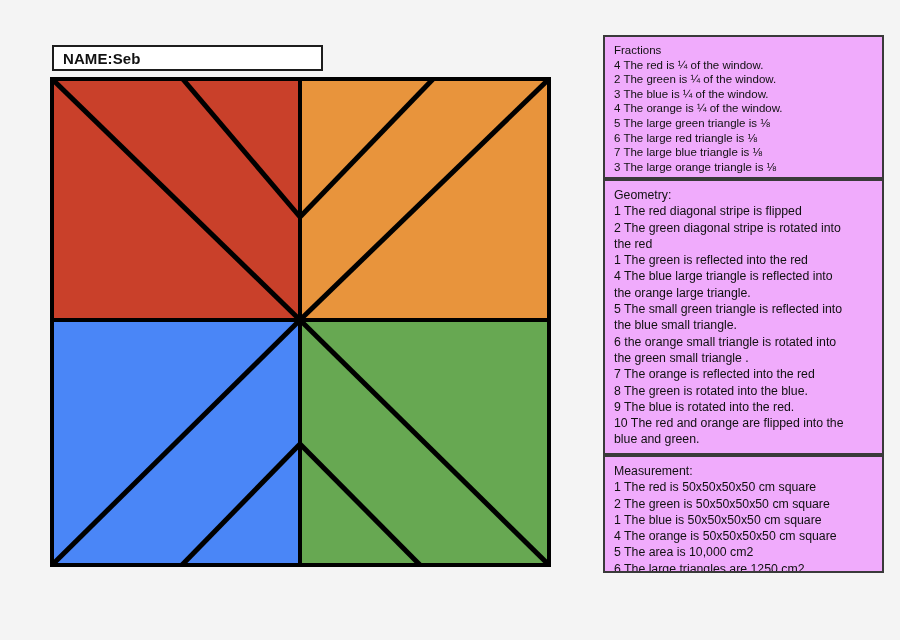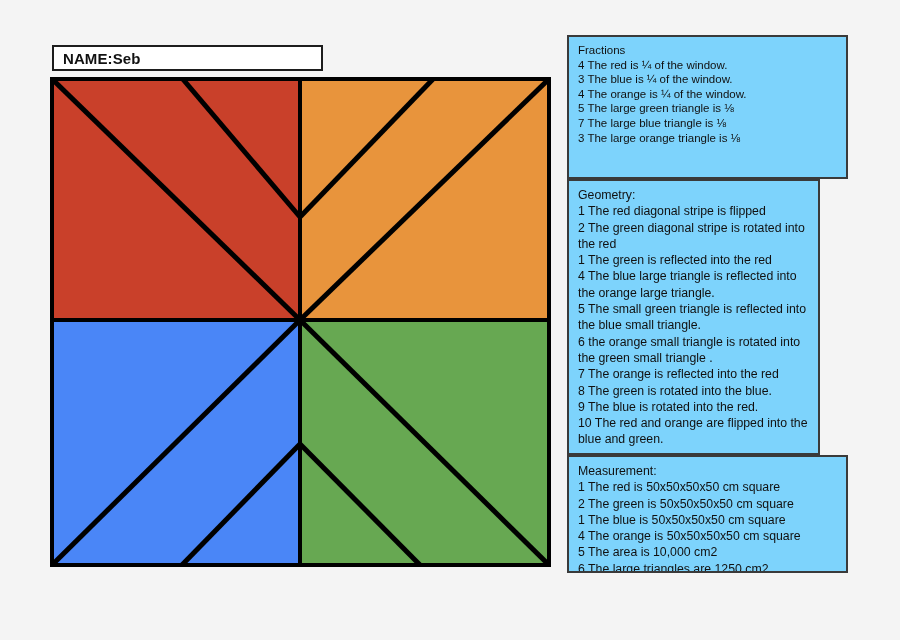--- a/index.html
+++ b/index.html
@@ -53,23 +53,24 @@
     width: 501px;
     height: 490px;
   }
   .quilt-svg { display: block; }
 
   
   .panel {
     position: absolute;
     box-sizing: border-box;
     border: 2px solid #3a3a3a;
-    background: #7dd3fc;
+    background: #f0abfc;
     padding: 6px 9px 5px 9px;
     overflow: hidden;
+    margin-left: 36px;
   }
   .panel-inner {
     display: block;
   }
   .panel-title {
     font-size: 11.5px;
     color: #111111;
     line-height: 14.6px;
     white-space: nowrap;
   }
@@ -81,21 +82,21 @@
 
   #panel-fractions {
     left: 567px;
     top: 35px;
     width: 281px;
     height: 144px;
   }
   #panel-geometry {
     left: 567px;
     top: 179px;
-    width: 253px;
+    width: 281px;
     height: 276px;
   }
   #panel-measurement {
     left: 567px;
     top: 455px;
     width: 281px;
     height: 118px;
   }
   #panel-geometry .panel-line,
   #panel-geometry .panel-title {
@@ -141,23 +142,25 @@
       <line x1="0" y1="243" x2="501" y2="243" stroke="#000000" stroke-width="4"></line>
 
       <rect x="2" y="2" width="497" height="486" fill="none" stroke="#000000" stroke-width="4"></rect>
     </svg>
   </div>
 
   <div class="panel" id="panel-fractions">
     <div class="panel-inner">
       <div class="panel-title">Fractions</div>
       <div class="panel-line">4 The red  is ¼ of the window.</div>
+      <div class="panel-line">2 The green is ¼ of the window.</div>
       <div class="panel-line">3 The blue is ¼ of the window.</div>
       <div class="panel-line">4 The orange is ¼ of the window.</div>
       <div class="panel-line">5 The large green triangle is ⅛</div>
+      <div class="panel-line">6 The large red triangle is ⅛</div>
       <div class="panel-line">7 The large blue triangle is ⅛</div>
       <div class="panel-line">3 The large orange triangle is ⅛</div>
     </div>
   </div>
 
   <div class="panel" id="panel-geometry">
     <div class="panel-inner">
       <div class="panel-title">Geometry:</div>
       <div class="panel-line">1  The red diagonal stripe is flipped</div>
       <div class="panel-line">2  The green diagonal stripe is rotated into</div>

